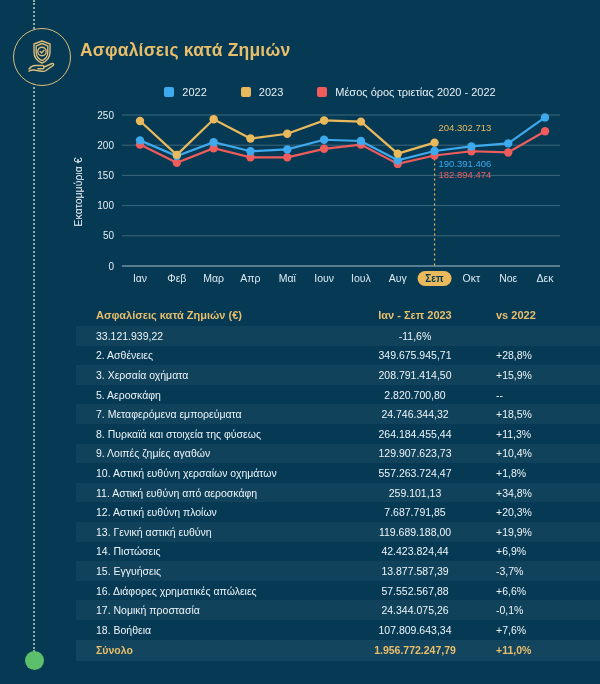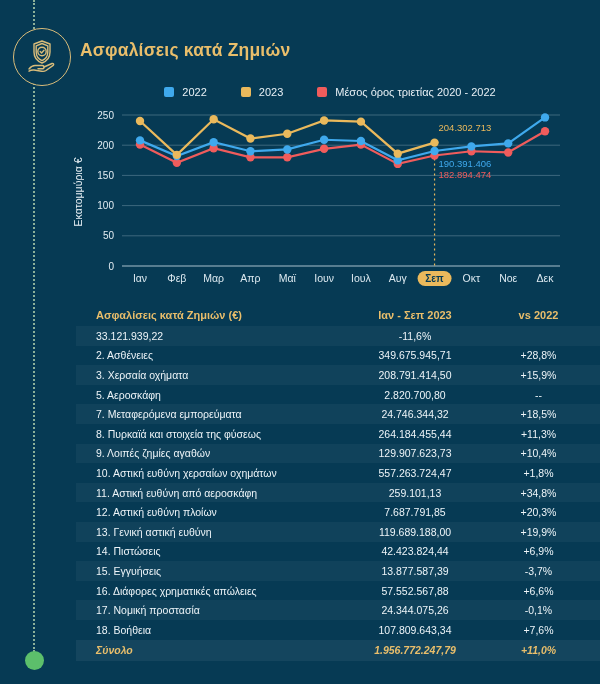--- a/index.html
+++ b/index.html
@@ -42,25 +42,25 @@
     position:absolute;left:76px;top:294px;width:525px;
     font-size:10.5px;
     margin-top:10px;
   }
   .t-row{
     display:grid;grid-template-columns:1fr 150px 85px;
     align-items:center;height:19.6px;
     padding:0 20px;column-gap:6px;
   }
   .t-row span:nth-child(2){text-align:center;}
-  .t-row span:nth-child(3){text-align:center;}
+  .t-row span:nth-child(3){text-align:left;}
   .t-head{height:22px;color:#E9BE6B;font-weight:bold;font-size:11px;}
   .t-body .t-row:nth-child(odd){background:rgba(255,255,255,0.045);}
   .t-total{
-    background:rgba(255,255,255,0.06);color:#E9BE6B;font-weight:bold;height:21px;font-style:italic;
+    background:rgba(255,255,255,0.06);color:#E9BE6B;font-weight:bold;height:21px;
   }
 </style>
 </head>
 <body>
 
 <div class="timeline"></div>
 <div class="timeline-dot"></div>
 
 <div class="hdr-icon">
   <svg width="40" height="40" viewBox="0 0 40 40" fill="none" stroke="#D9BC7A" stroke-width="1.4" stroke-linecap="round" stroke-linejoin="round">

